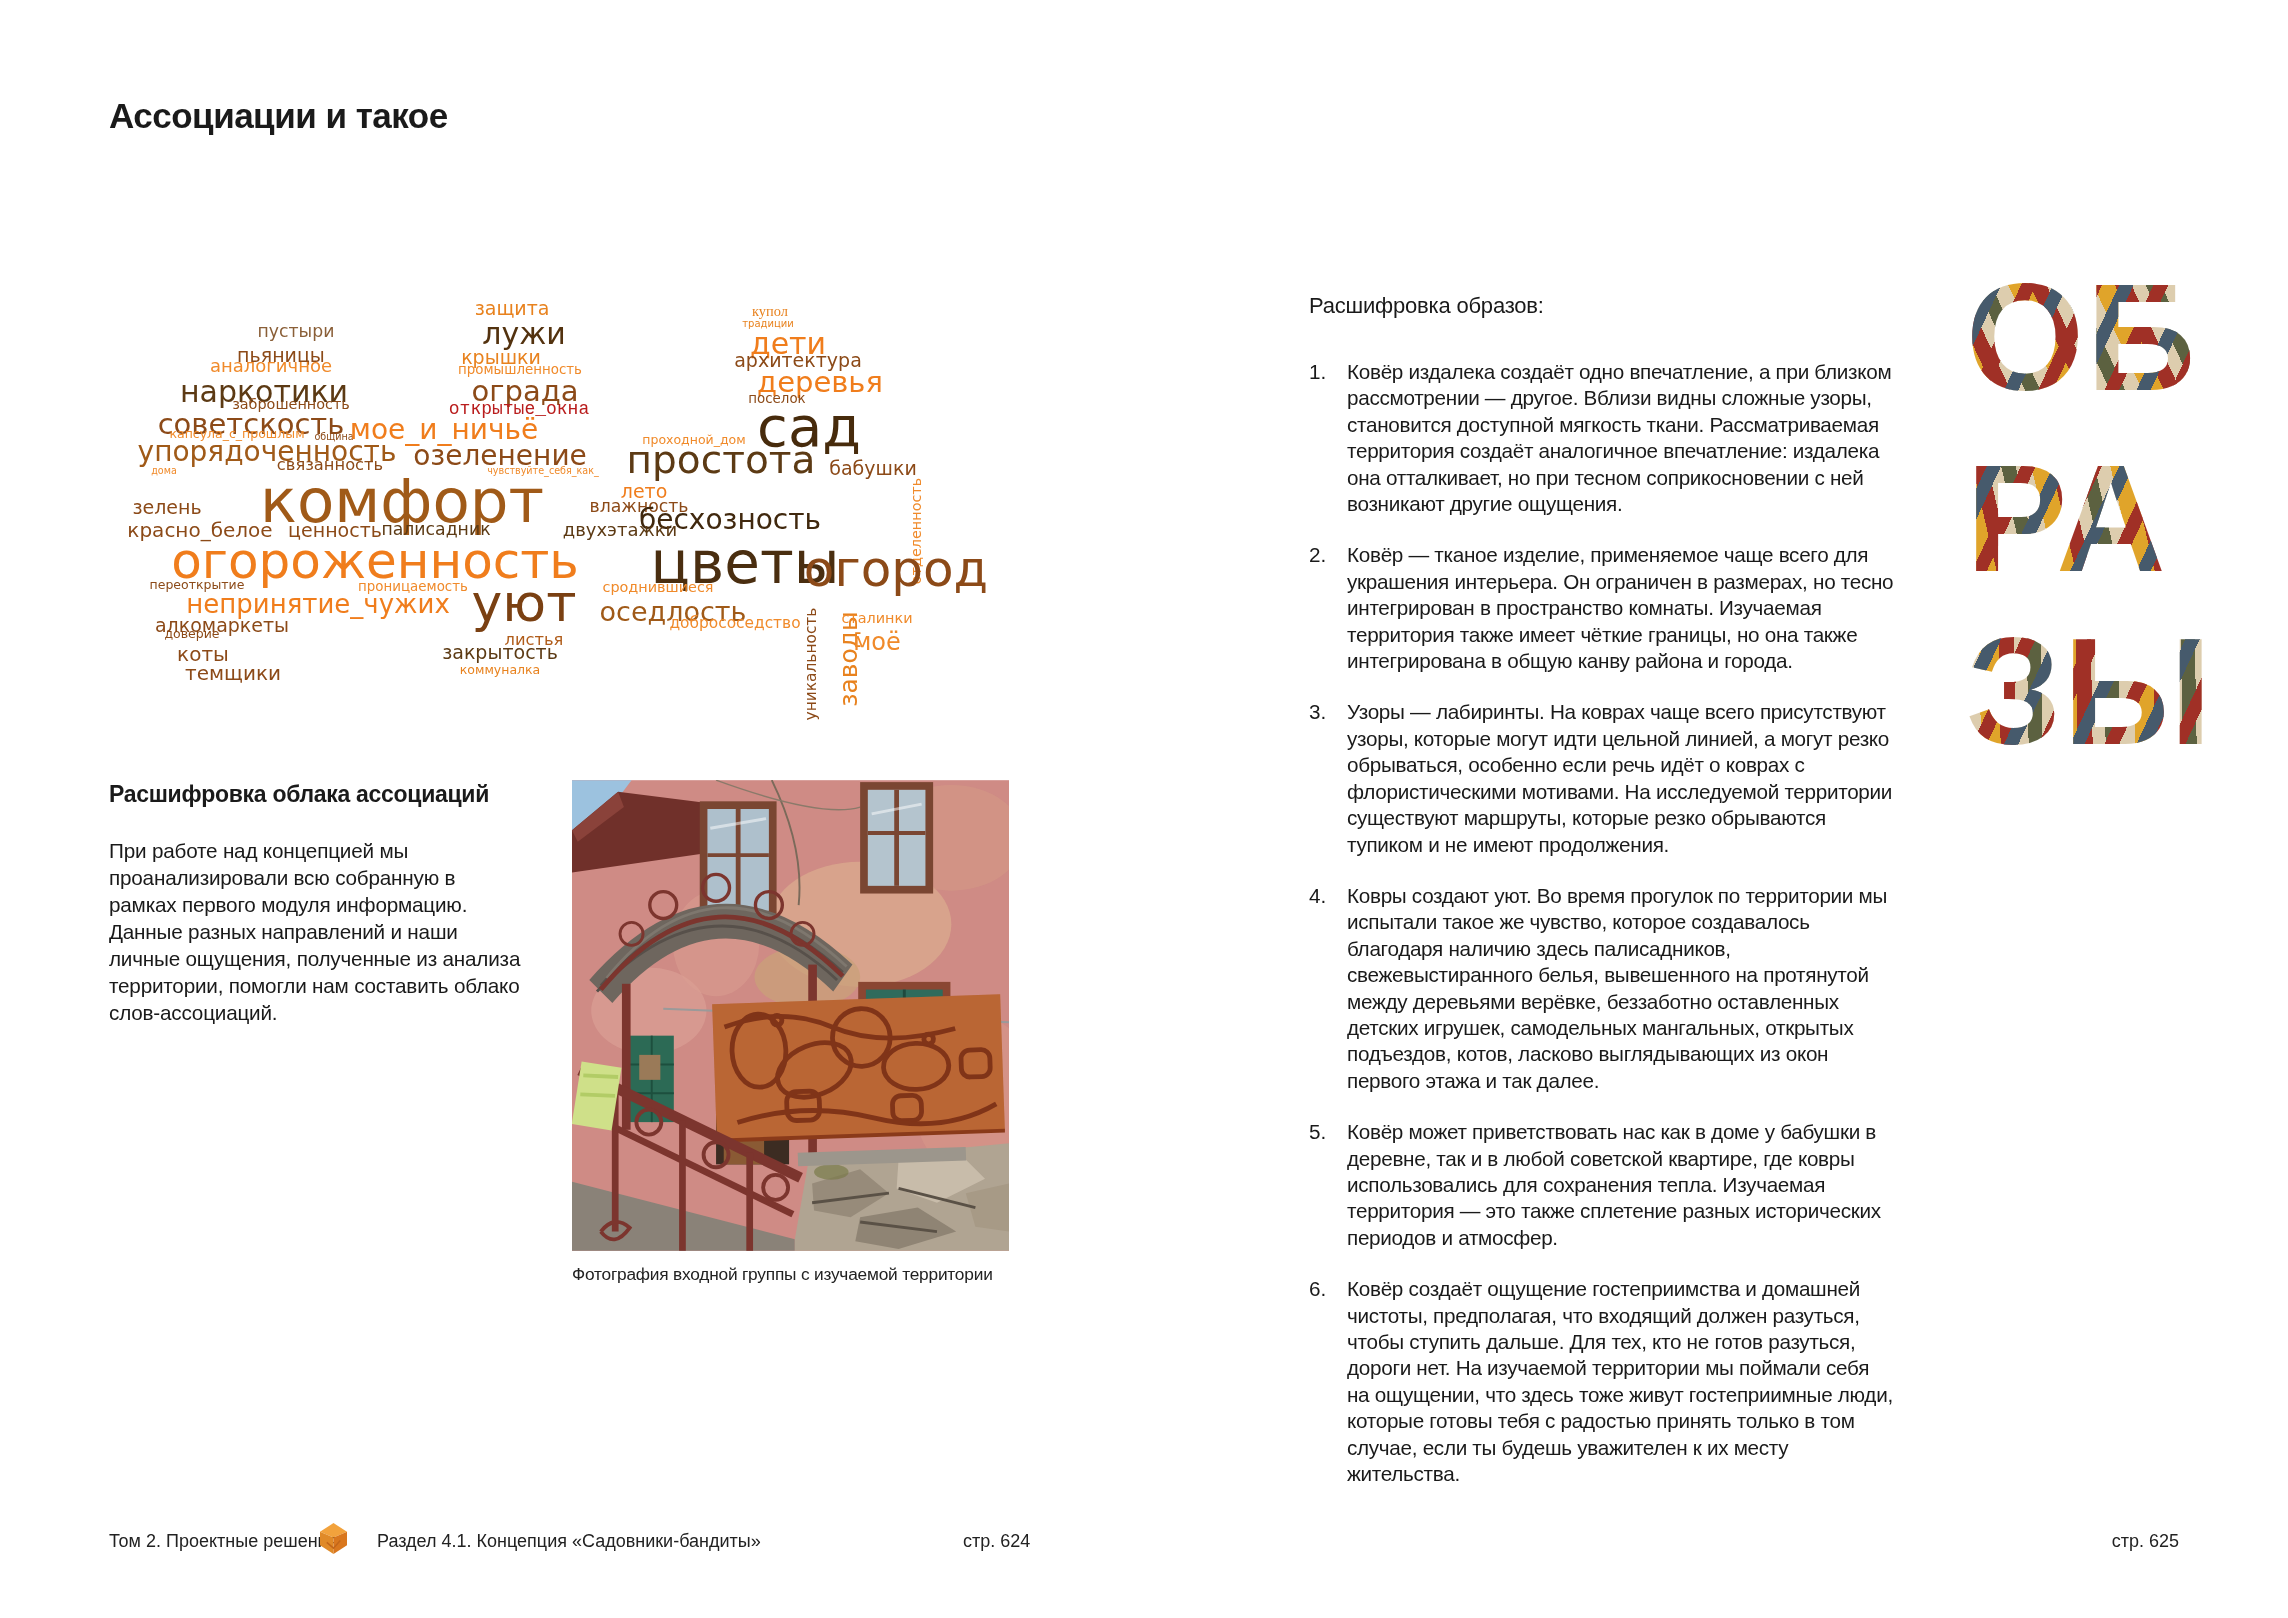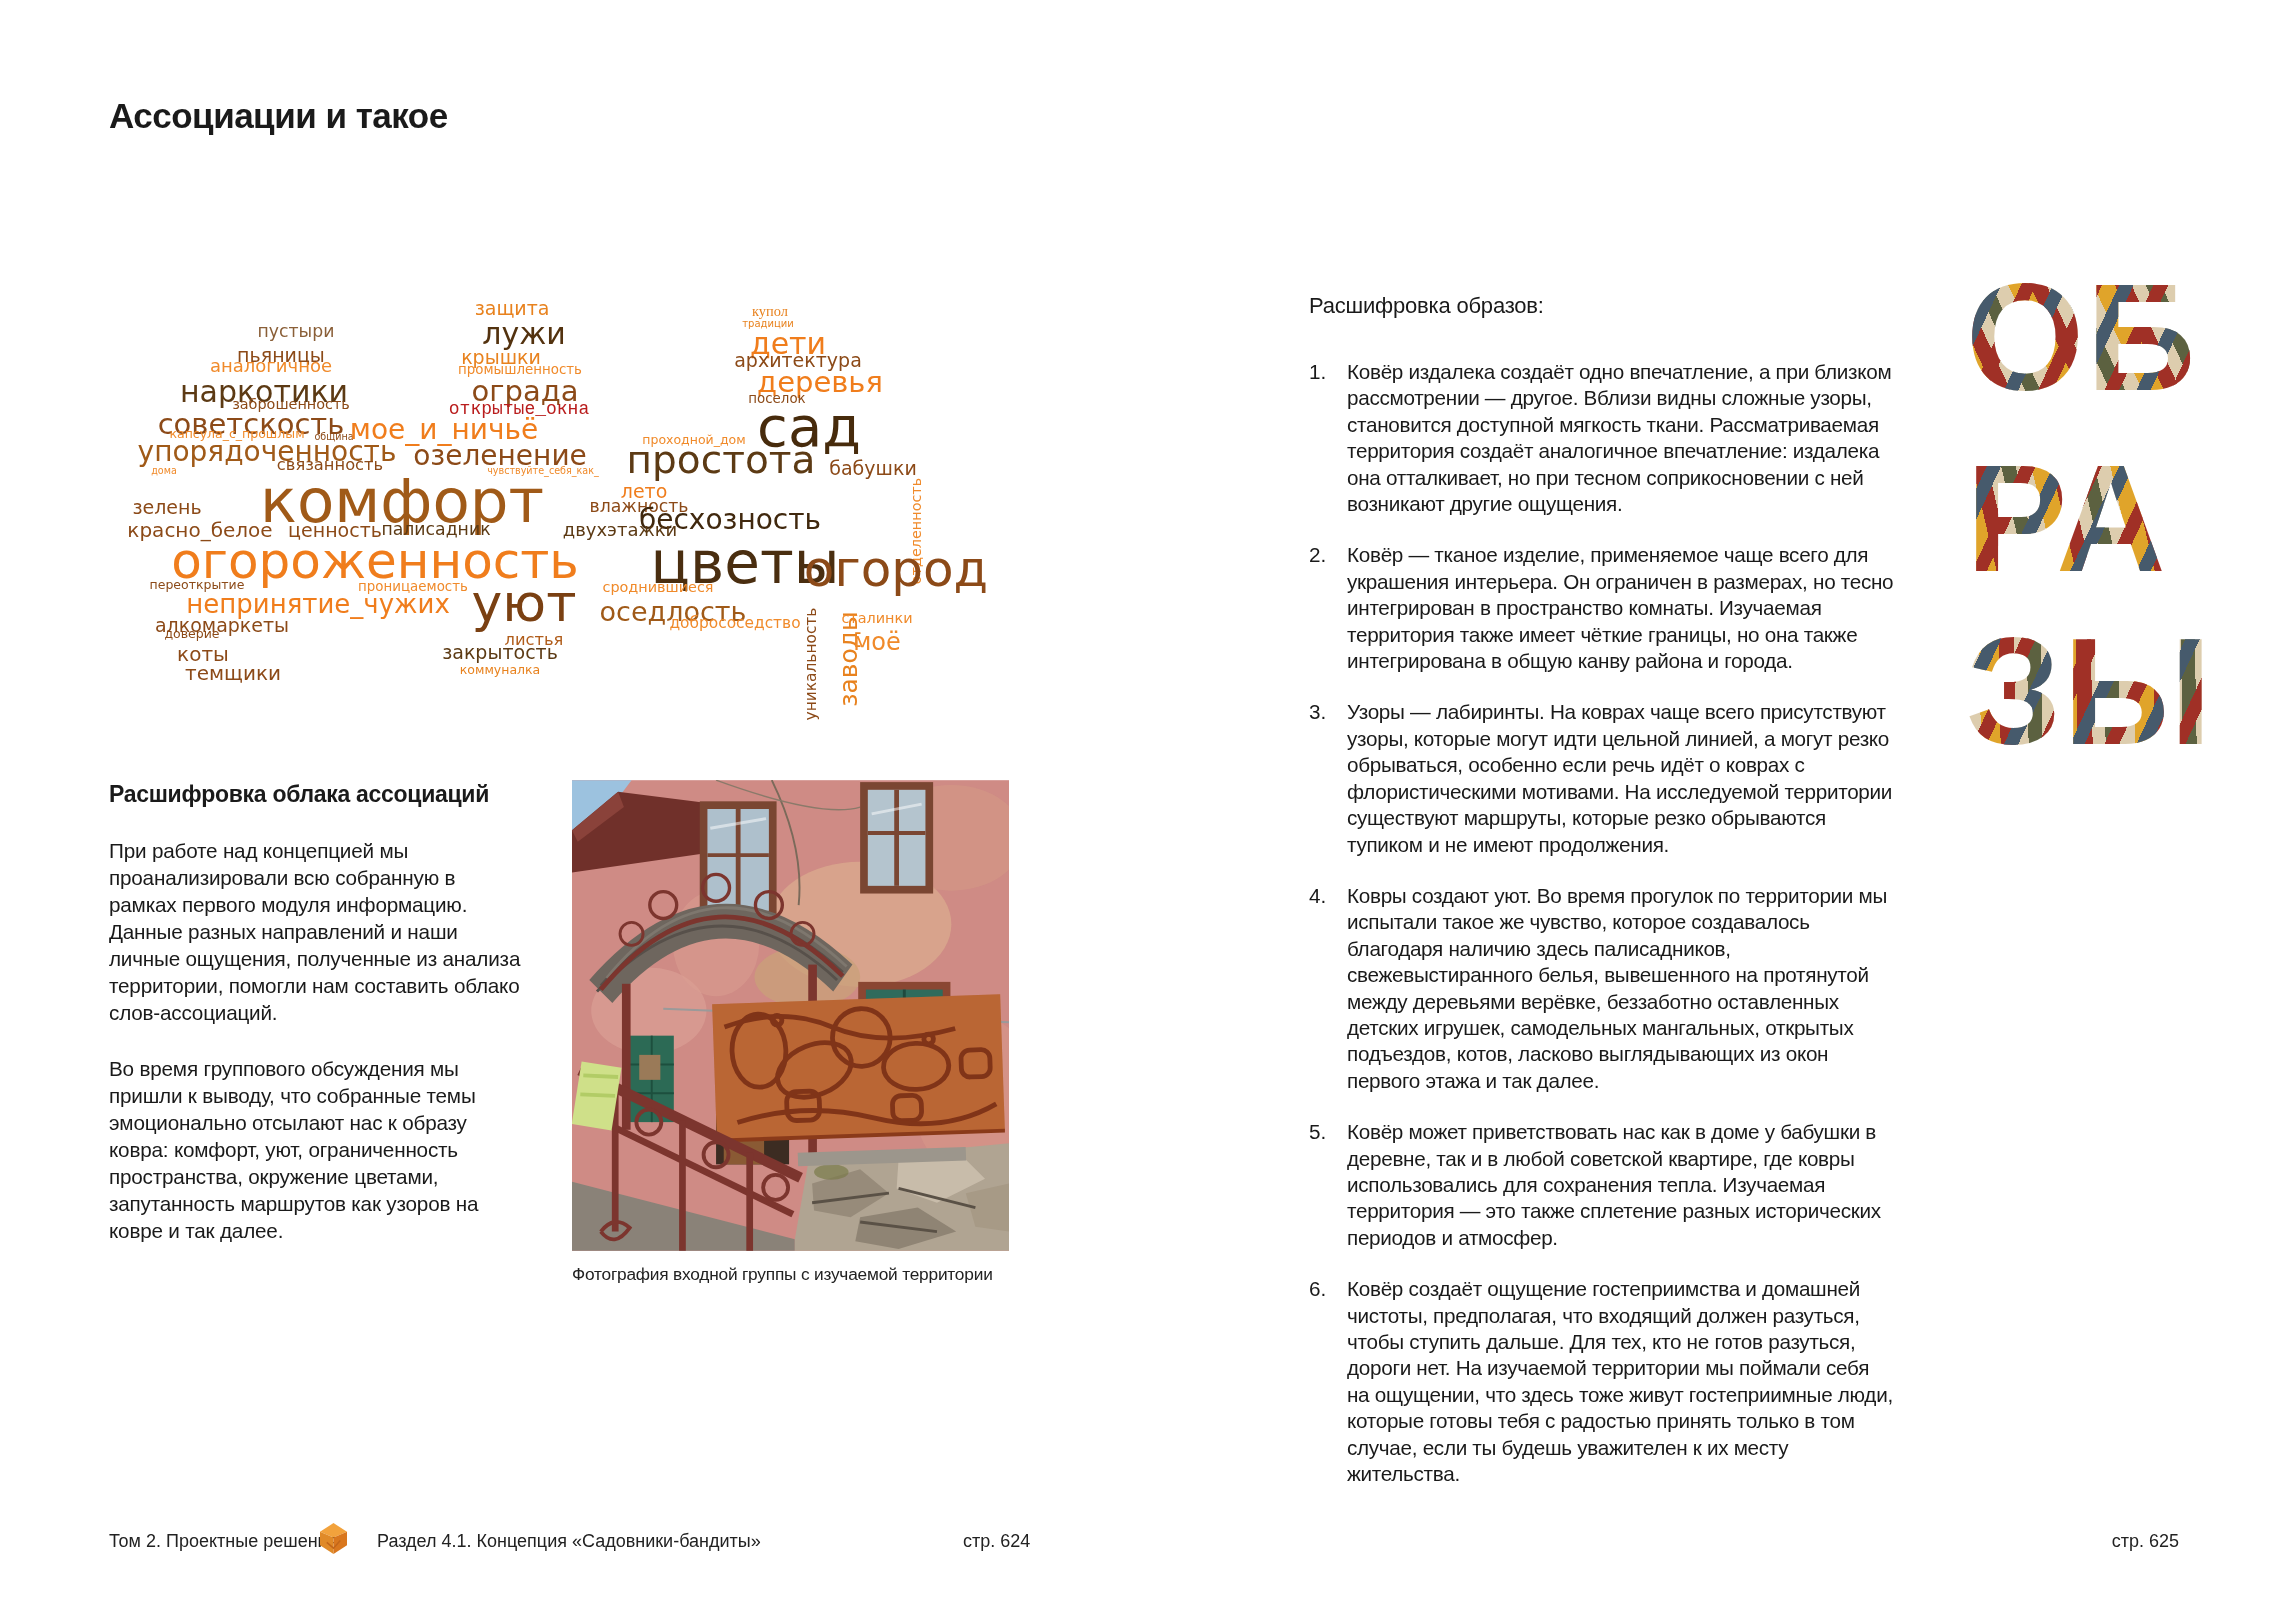--- a/index.html
+++ b/index.html
@@ -119,21 +119,20 @@
       <span style="left: 394px; top: 382px; font-size: 12.5px; color: rgb(232, 130, 30);">коммуналка</span>
       <span class="vert" style="left: 706px; top: 376px; font-size: 15.4px; color: rgb(140, 74, 24);">уникальность</span>
       <span class="vert" style="left: 742px; top: 371px; font-size: 25px; color: rgb(232, 130, 30);">заводы</span>
       <span style="left: 771px; top: 330px; font-size: 14.4px; color: rgb(240, 138, 42);">сталинки</span>
       <span style="left: 771px; top: 354px; font-size: 24px; color: rgb(240, 138, 42);">моё</span>
     </div>
 
   <section class="left-col">
     <h2>Расшифровка облака ассоциаций</h2>
     <p>При работе над концепцией мы проанализировали всю собранную в рамках первого модуля информацию. Данные разных направлений и наши личные ощущения, полученные из анализа территории, помогли нам составить облако слов-ассоциаций.</p>
-    <p>Во время группового обсуждения мы пришли к выводу, что собранные темы эмоционально отсылают нас к образу ковра: комфорт, уют, ограниченность пространства, окружение цветами, запутанность маршрутов как узоров на ковре и так далее.</p>
   </section>
 
   <figure class="photo">
     <svg viewBox="0 0 455 490">
       <rect width="455" height="490" fill="#cf8b85"></rect>
       <ellipse cx="300" cy="150" rx="95" ry="65" fill="#dcae8e" opacity="0.7"></ellipse>
       <ellipse cx="395" cy="60" rx="75" ry="55" fill="#d49a86" opacity="0.6"></ellipse>
       <ellipse cx="80" cy="240" rx="60" ry="45" fill="#e0a79b" opacity="0.5"></ellipse>
       <ellipse cx="245" cy="205" rx="55" ry="32" fill="#c9a07a" opacity="0.75"></ellipse>
       <ellipse cx="420" cy="330" rx="65" ry="85" fill="#d99a8a" opacity="0.5"></ellipse>

